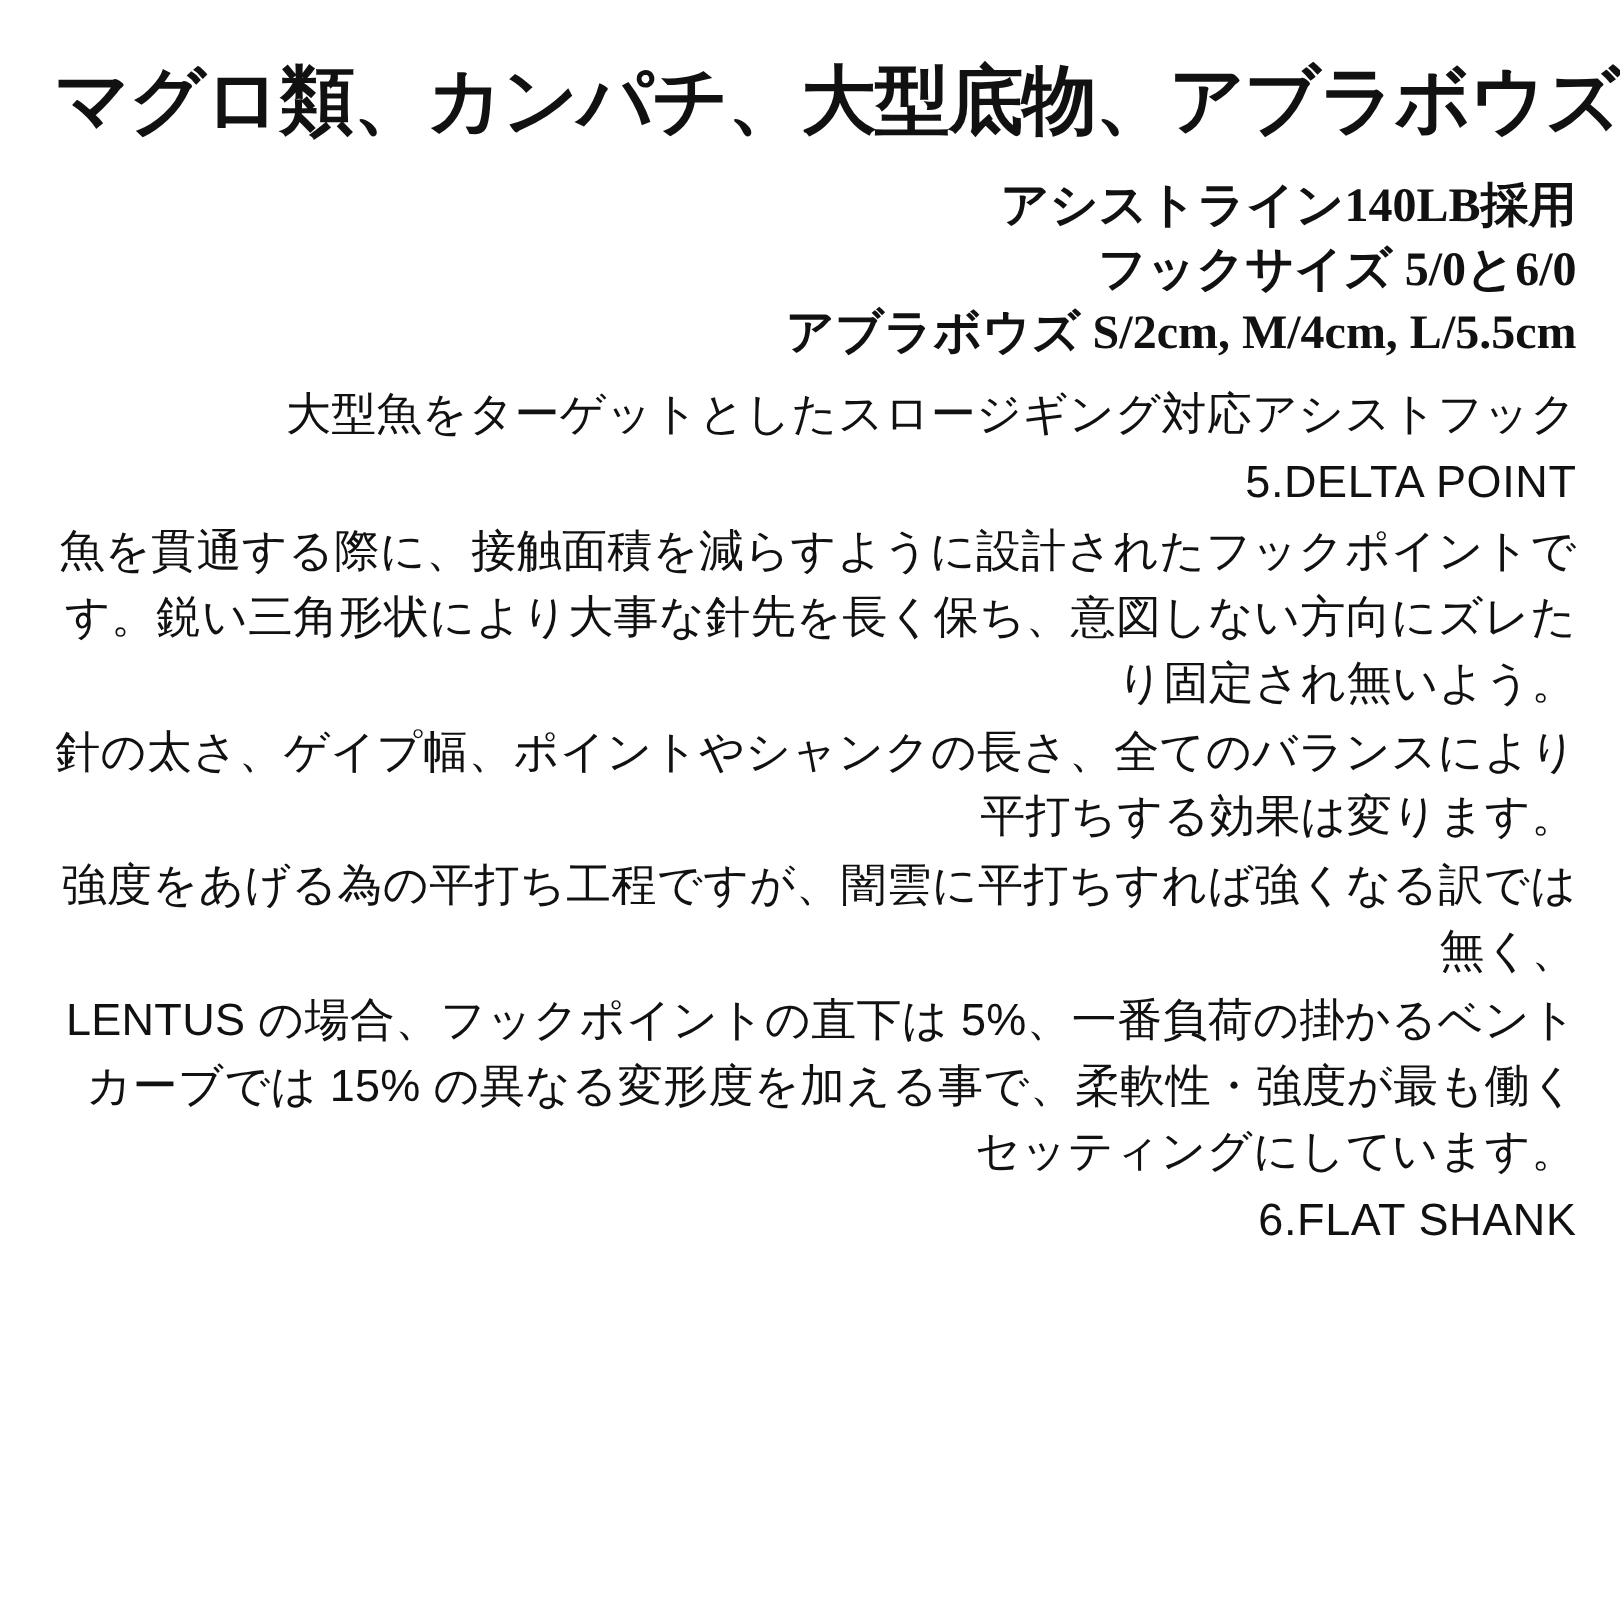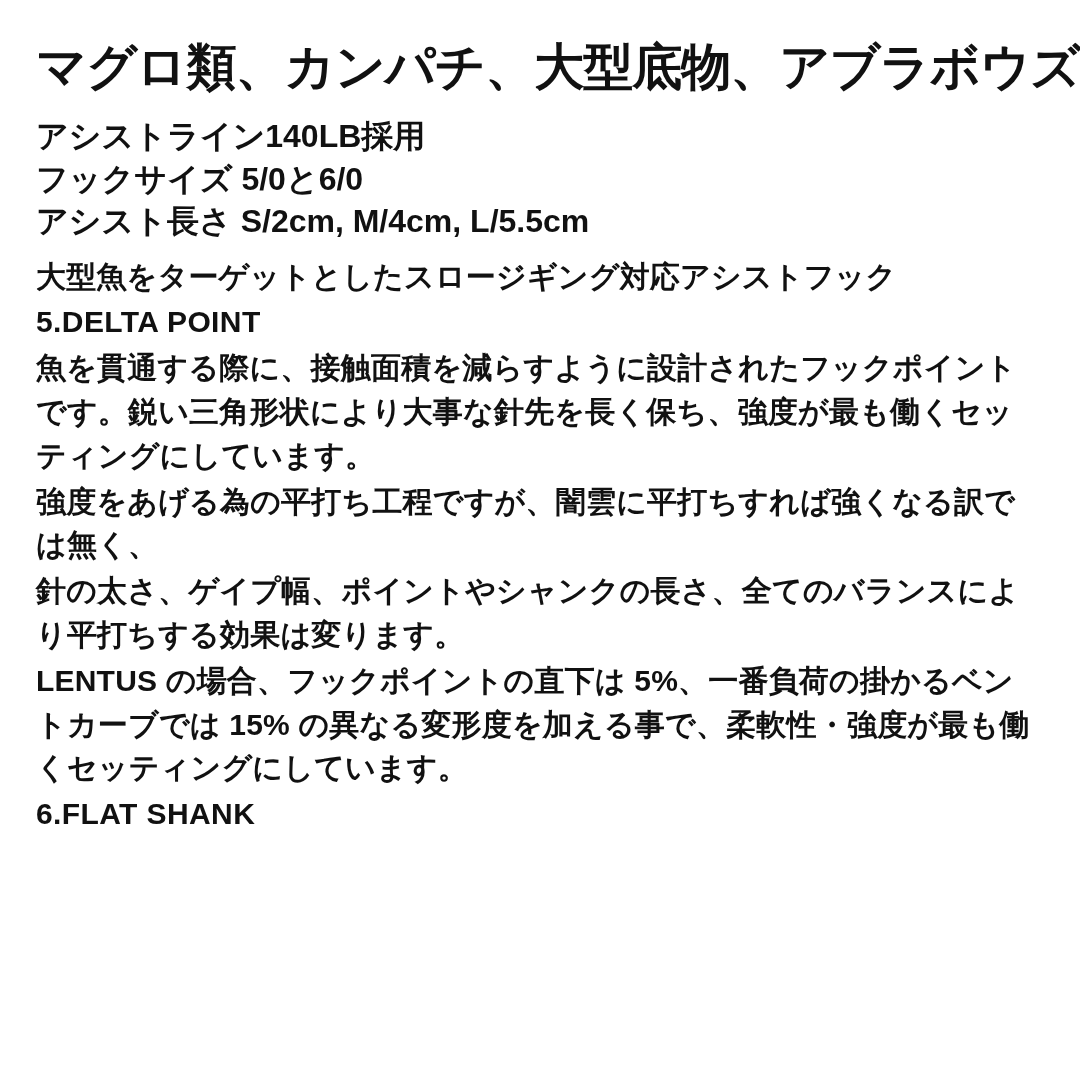--- a/index.html
+++ b/index.html
@@ -11,48 +11,50 @@
     width: 1080px;
     height: 1080px;
     font-family: "Liberation Sans", "DejaVu Sans", sans-serif;
     color: #111111;
     overflow: hidden;
   }
   .page {
     box-sizing: border-box;
     width: 1080px;
     height: 1080px;
-    padding: 38px 45px 0 36px;
+    padding: 38px 29px 0 36px;
     background: #ffffff;
+    text-align: right;
   }
   .title {
     font-size: 50px;
     font-weight: bold;
     line-height: 1.18;
     letter-spacing: -1px;
     margin: 0 0 18px 0;
     white-space: nowrap;
   }
   .spec-list {
     margin: 0 0 12px 0;
   }
   .spec-line {
     font-size: 32px;
     font-weight: bold;
     line-height: 1.33;
     letter-spacing: 0px;
     white-space: nowrap;
+    font-family: Liberation Serif, serif;
   }
   .body-block {
     margin-top: 6px;
   }
   .para {
     font-size: 30px;
     line-height: 1.46;
-    font-weight: 700;
+    font-weight: 400;
     margin: 0 0 2px 0;
     color: #111111;
     letter-spacing: 0.2px;
   }
   .para.heading-num {
     letter-spacing: 0.4px;
   }
   .para.wrap {
     white-space: normal;
   }
@@ -63,30 +65,30 @@
 </head>
 <body>
 
 <div class="page">
 
   <h1 class="title">マグロ類、カンパチ、大型底物、アブラボウズ</h1>
 
   <div class="spec-list">
     <div class="spec-line">アシストライン140LB採用</div>
     <div class="spec-line">フックサイズ 5/0と6/0</div>
-    <div class="spec-line">アシスト長さ S/2cm, M/4cm, L/5.5cm</div>
+    <div class="spec-line">アブラボウズ S/2cm, M/4cm, L/5.5cm</div>
   </div>
 
   <div class="body-block">
 
     <p class="para nowrap">大型魚をターゲットとしたスロージギング対応アシストフック</p>
 
     <p class="para heading-num nowrap">5.DELTA POINT</p>
-    <p class="para wrap">魚を貫通する際に、接触面積を減らすように設計されたフックポイントです。鋭い三角形状により大事な針先を長く保ち、強度が最も働くセッティングにしています。</p>
+    <p class="para wrap">魚を貫通する際に、接触面積を減らすように設計されたフックポイントです。鋭い三角形状により大事な針先を長く保ち、意図しない方向にズレたり固定され無いよう。</p>
 
+    <p class="para wrap">針の太さ、ゲイプ幅、ポイントやシャンクの長さ、全てのバランスにより平打ちする効果は変ります。</p>
     <p class="para wrap">強度をあげる為の平打ち工程ですが、闇雲に平打ちすれば強くなる訳では無く、</p>
-    <p class="para wrap">針の太さ、ゲイプ幅、ポイントやシャンクの長さ、全てのバランスにより平打ちする効果は変ります。</p>
     <p class="para wrap">LENTUS の場合、フックポイントの直下は 5%、一番負荷の掛かるベントカーブでは 15% の異なる変形度を加える事で、柔軟性・強度が最も働くセッティングにしています。</p>
 
     <p class="para heading-num nowrap">6.FLAT SHANK</p>
 
   </div>
 </div>
 
 </body></html>

